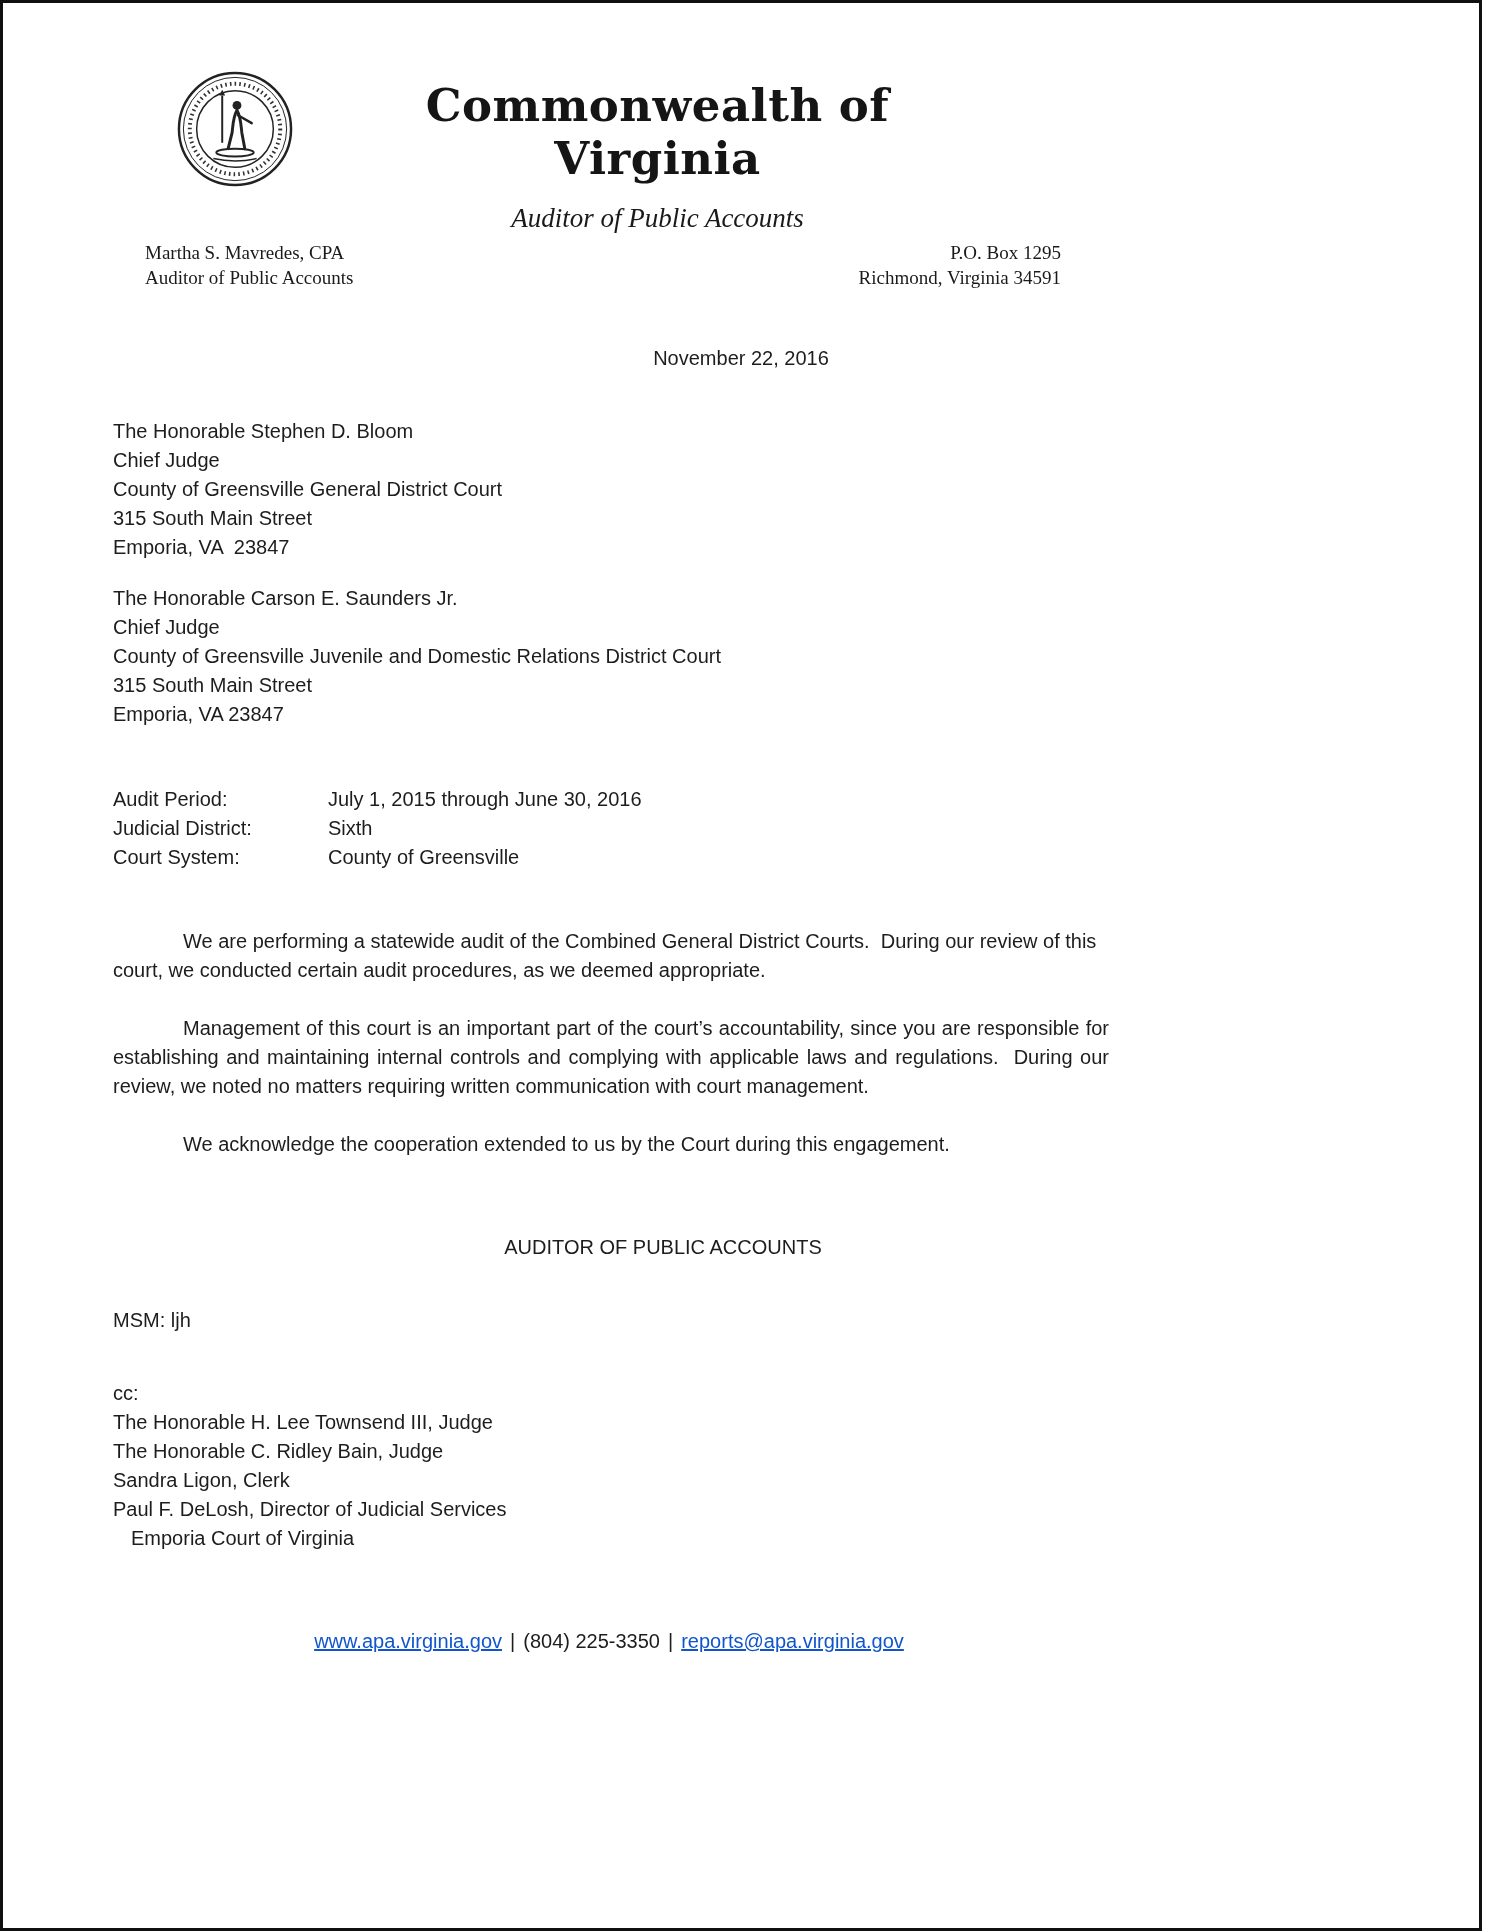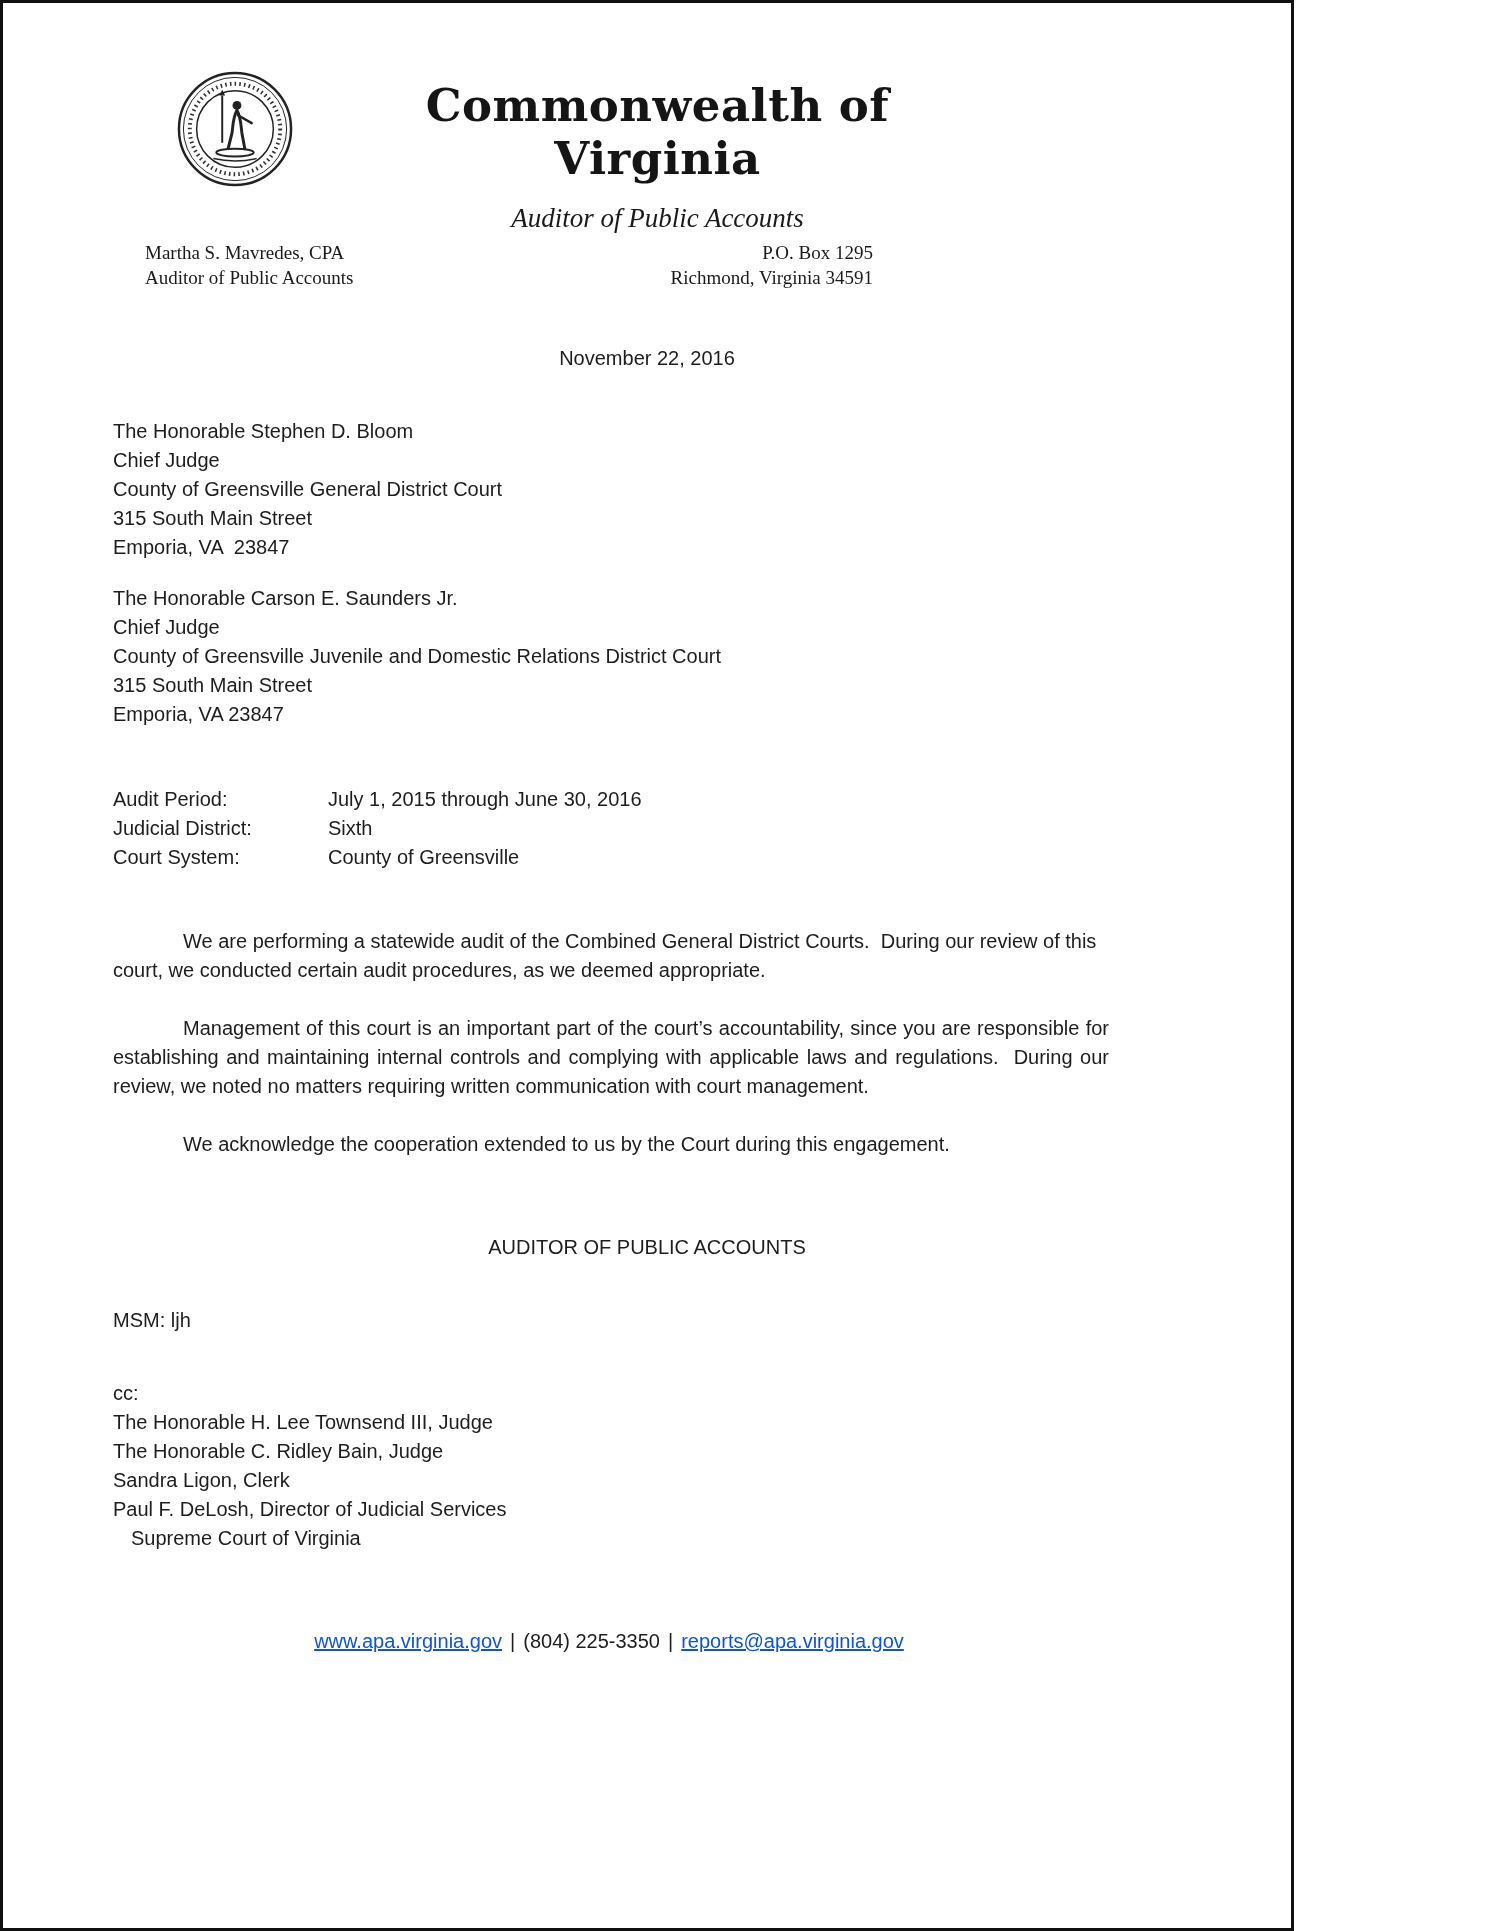--- a/index.html
+++ b/index.html
@@ -4,21 +4,21 @@
 <style>
   * { margin: 0; padding: 0; box-sizing: border-box; }
   html, body { background: #ffffff; }
   body {
     font-family: "Liberation Sans", sans-serif;
     color: #1d1d1f;
     width: 1494px;
   }
   .page {
     position: relative;
-    width: 1294px;
+    width: 1482px;
     height: 1931px;
     background: #ffffff;
     border: 3px solid #101010;
     padding: 66px 110px 0 110px;
     overflow: hidden;
   }
 
   
   .head-top { display: flex; align-items: flex-start; }
   .seal-wrap { width: 180px; margin-left: 32px; flex: 0 0 auto; text-align: center; }
@@ -173,21 +173,21 @@
 
     <div class="reference-line">MSM: ljh</div>
 
     <div class="cc-block">
       <div class="cc-label">cc:</div>
       <div class="cc-names">
         <div class="line">The Honorable H. Lee Townsend III, Judge</div>
         <div class="line">The Honorable C. Ridley Bain, Judge</div>
         <div class="line">Sandra Ligon, Clerk</div>
         <div class="line">Paul F. DeLosh, Director of Judicial Services</div>
-        <div class="line indent">Supreme Court of Virginia</div>
+        <div class="line indent">Emporia Court of Virginia</div>
       </div>
     </div>
 
     <div class="footer">
       <a>www.apa.virginia.gov</a><span class="sep">|</span><span>(804) 225-3350</span><span class="sep">|</span><a>reports@apa.virginia.gov</a>
     </div>
 
   </div>
 </div>
 

